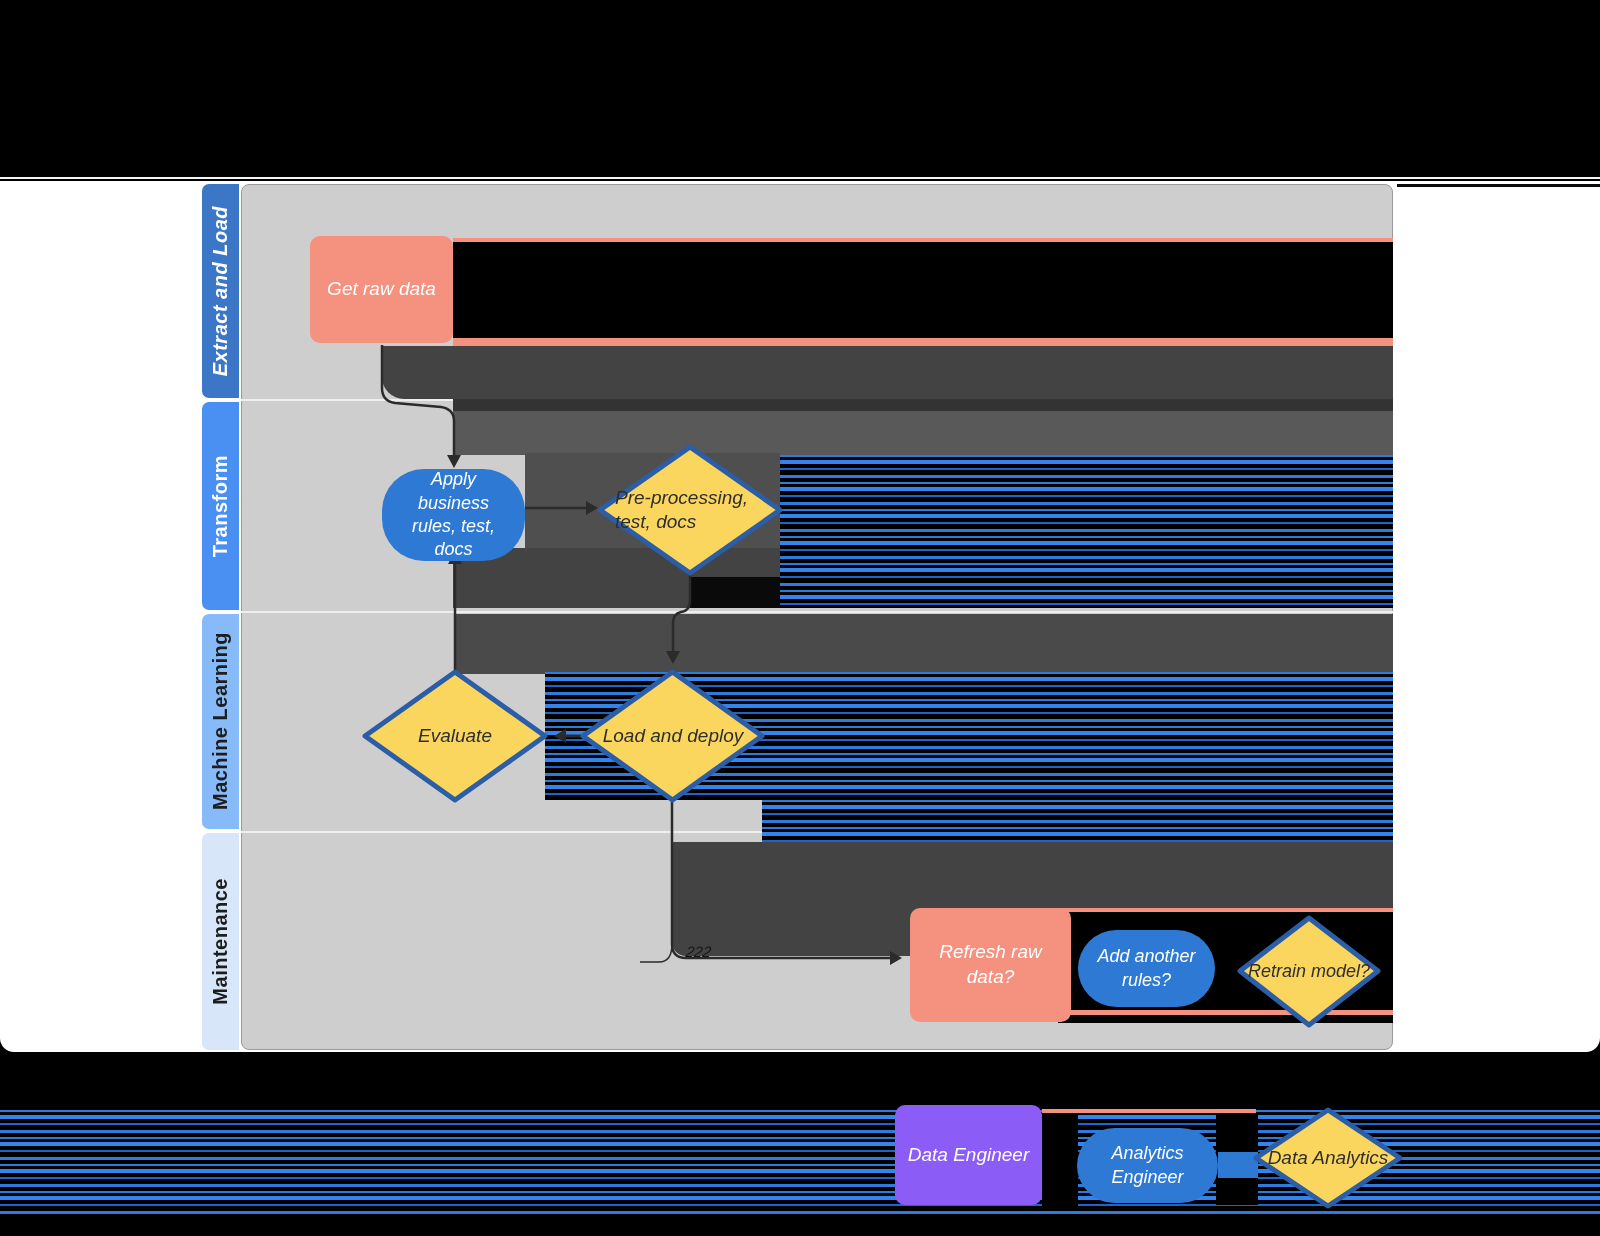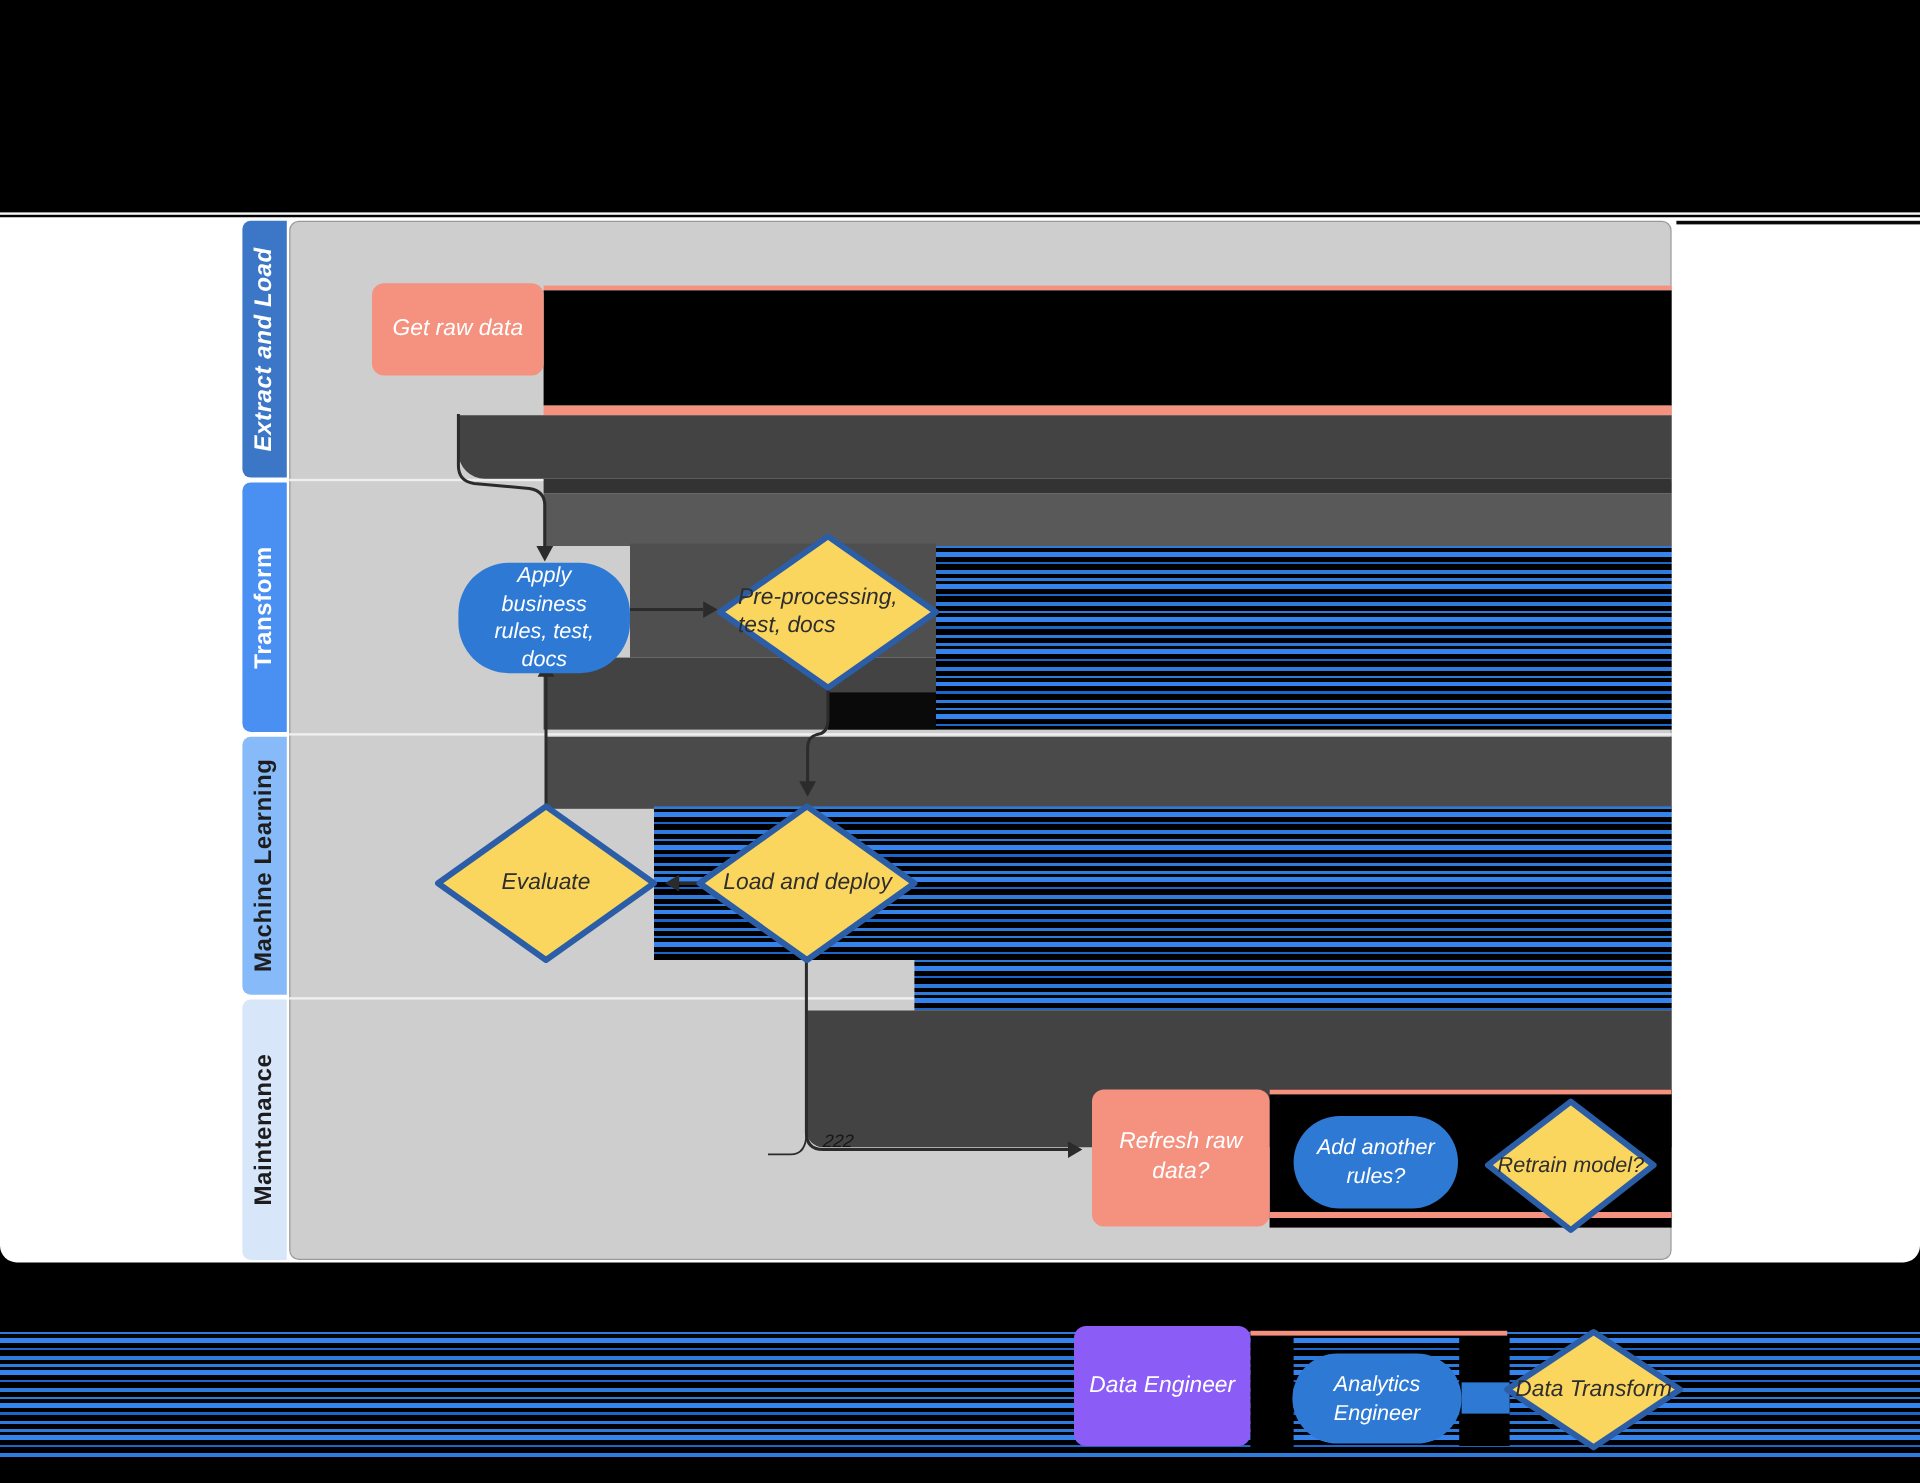--- a/index.html
+++ b/index.html
@@ -122,42 +122,42 @@
     <g>
       <polygon points="1240,971 1309,918 1378,971 1309,1025" fill="#FBD65F" stroke="#2B5EA7" stroke-width="5" stroke-linejoin="round"></polygon>
     </g>
     <g>
       <polygon points="1256,1158 1328,1110 1400,1158 1328,1206" fill="#FBD65F" stroke="#2B5EA7" stroke-width="5" stroke-linejoin="round"></polygon>
     </g>
   </svg>
 
   <div class="abs clabel" style="left:686px;top:943px;">222</div>
 
-  <div class="abs node rectnode" style="left:310px;top:236px;width:143px;height:77px;background:#F5917F;">
+  <div class="abs node rectnode" style="left:310px;top:236px;width:143px;height:107px;background:#F5917F;">
     <span>Get raw data</span>
   </div>
 
   <div class="abs node stadium" style="left:382px;top:469px;width:143px;height:92px;background:#2E79D4;padding:0 14px;box-sizing:border-box;">
     <span>Apply business rules, test, docs</span>
   </div>
 
-  <div class="abs node rectnode" style="left:910px;top:908px;width:148px;height:114px;background:#F5917F;padding:0 16px;box-sizing:border-box;">
+  <div class="abs node rectnode" style="left:910px;top:908px;width:161px;height:114px;background:#F5917F;padding:0 16px;box-sizing:border-box;">
     <span>Refresh raw data?</span>
   </div>
 
   <div class="abs node stadium" style="left:1078px;top:930px;width:137px;height:77px;background:#2E79D4;padding:0 14px;box-sizing:border-box;">
     <span>Add another rules?</span>
   </div>
 
   <div class="abs dlabel" style="left:615px;top:470px;width:150px;height:80px;">Pre-processing, test, docs</div>
   <div class="abs dlabel" style="left:385px;top:706px;width:140px;height:60px;">Evaluate</div>
   <div class="abs dlabel" style="left:588px;top:706px;width:170px;height:60px;white-space:nowrap;">Load and deploy</div>
   <div class="abs dlabel" style="left:1238px;top:946px;width:142px;height:50px;white-space:nowrap;font-size:18px;">Retrain model?</div>
 
   <div class="abs node rectnode" style="left:895px;top:1105px;width:147px;height:100px;background:#8b5cf6;z-index:7;">
     <span>Data Engineer</span>
   </div>
   <div class="abs node stadium" style="left:1077px;top:1128px;width:141px;height:75px;background:#2E79D4;z-index:7;padding:0 20px;box-sizing:border-box;">
     <span>Analytics Engineer</span>
   </div>
-  <div class="abs dlabel" style="left:1258px;top:1134px;width:140px;height:48px;white-space:nowrap;">Data Transform</div>
+  <div class="abs dlabel" style="left:1258px;top:1134px;width:140px;height:48px;white-space:nowrap;">Data Analytics</div>
 
 </div>
 
 </body></html>

